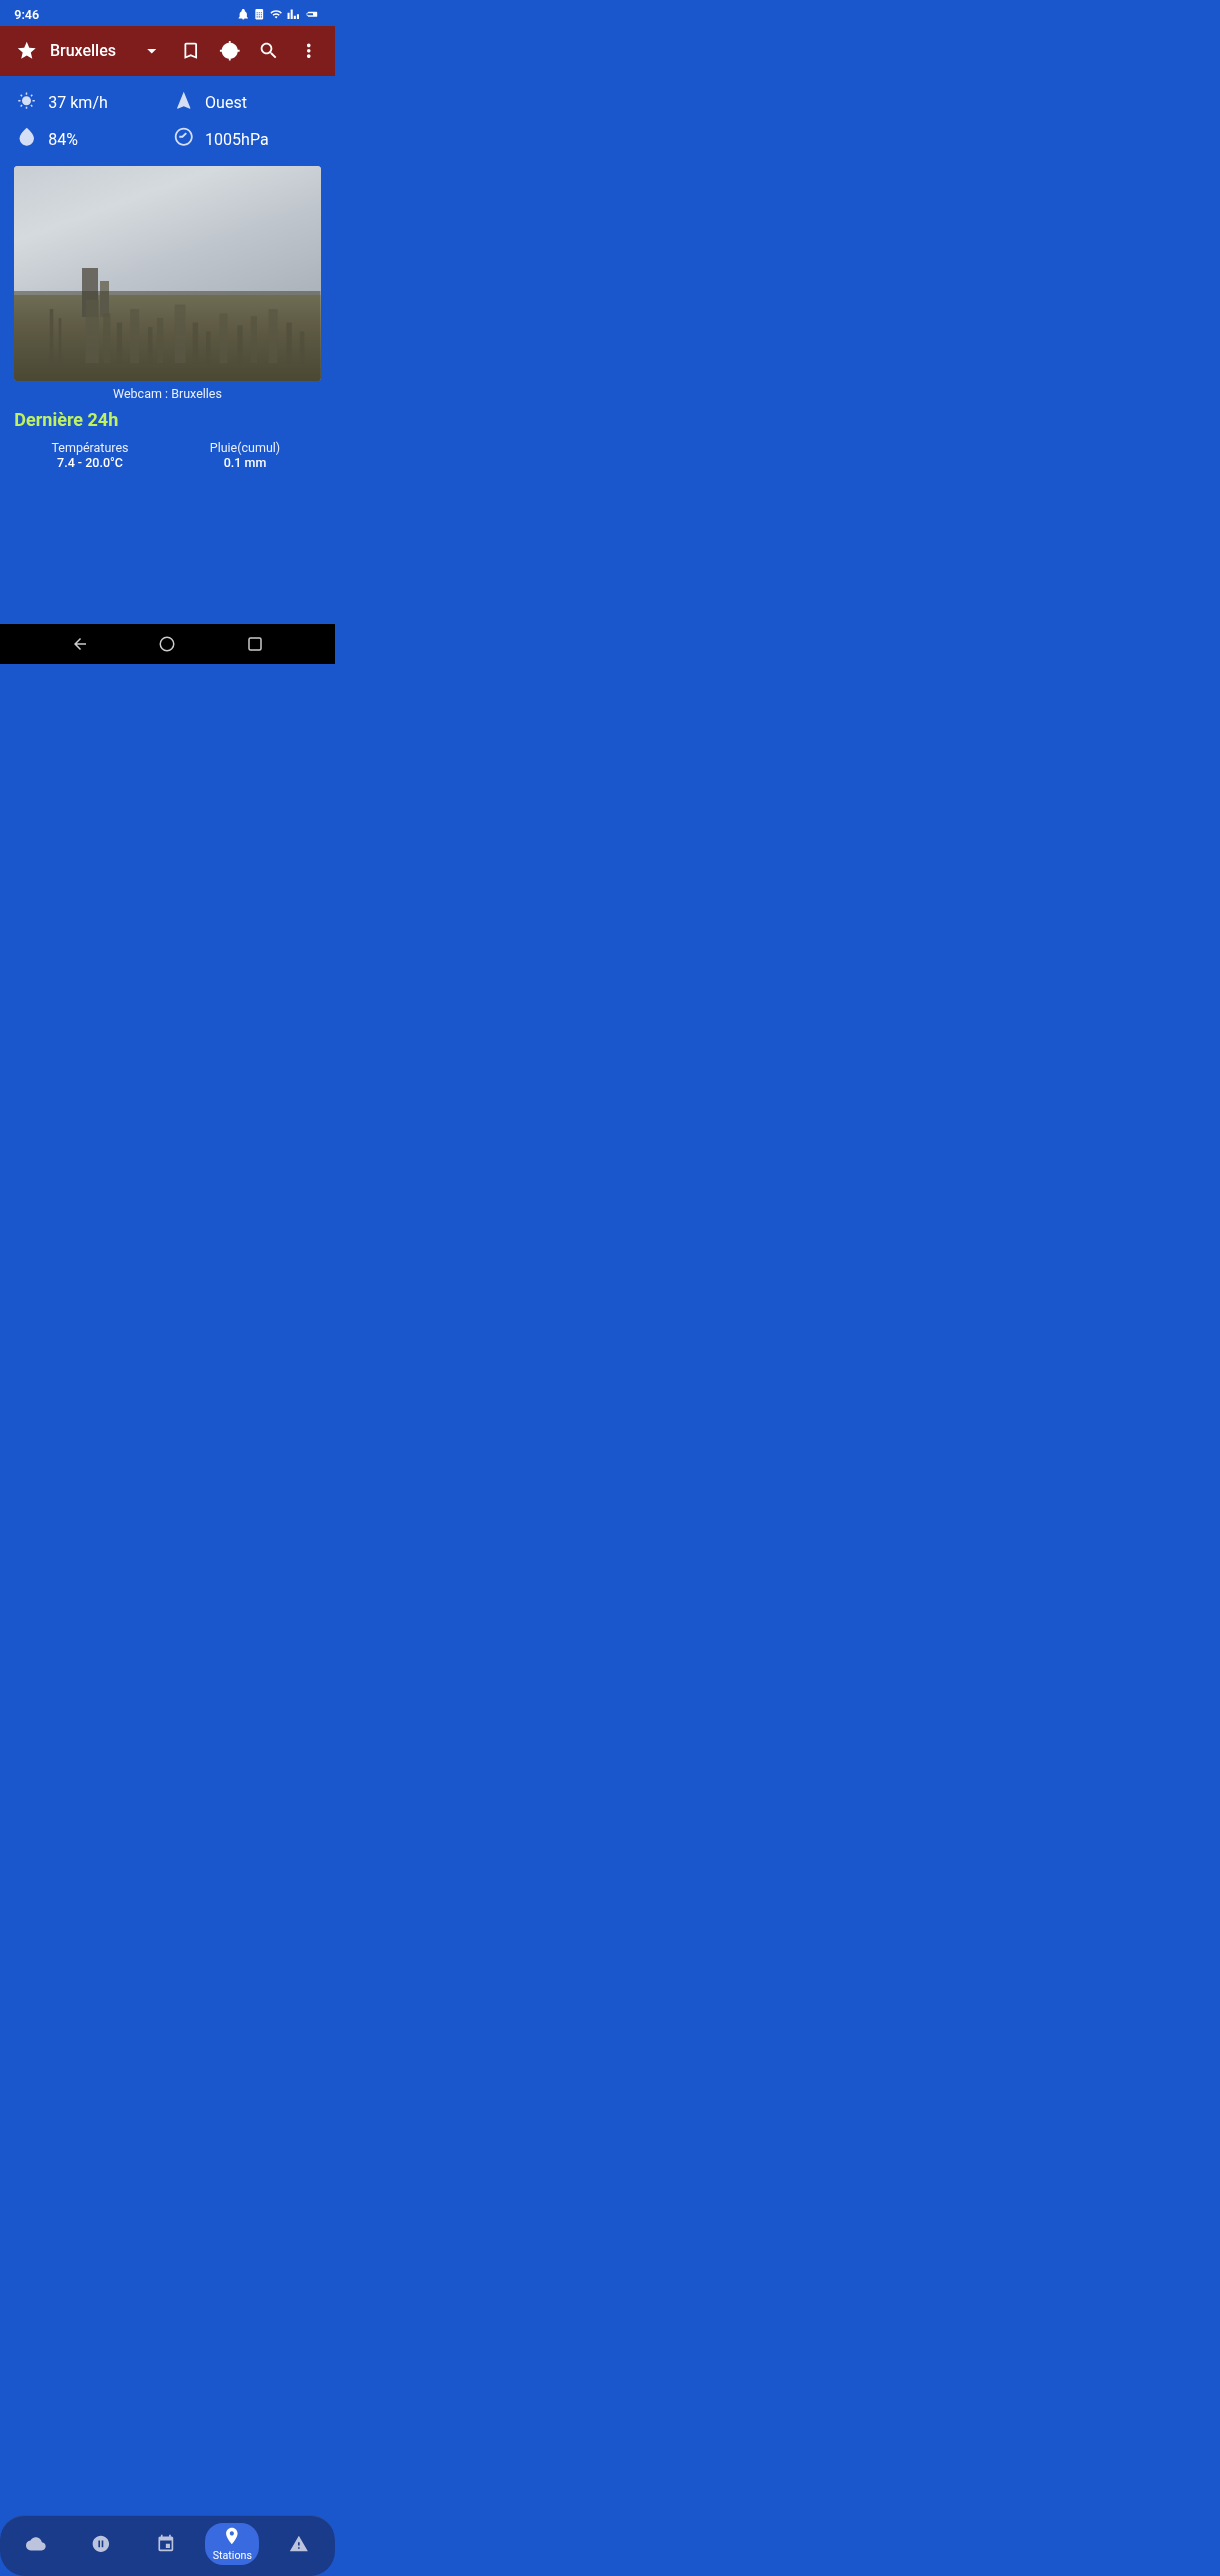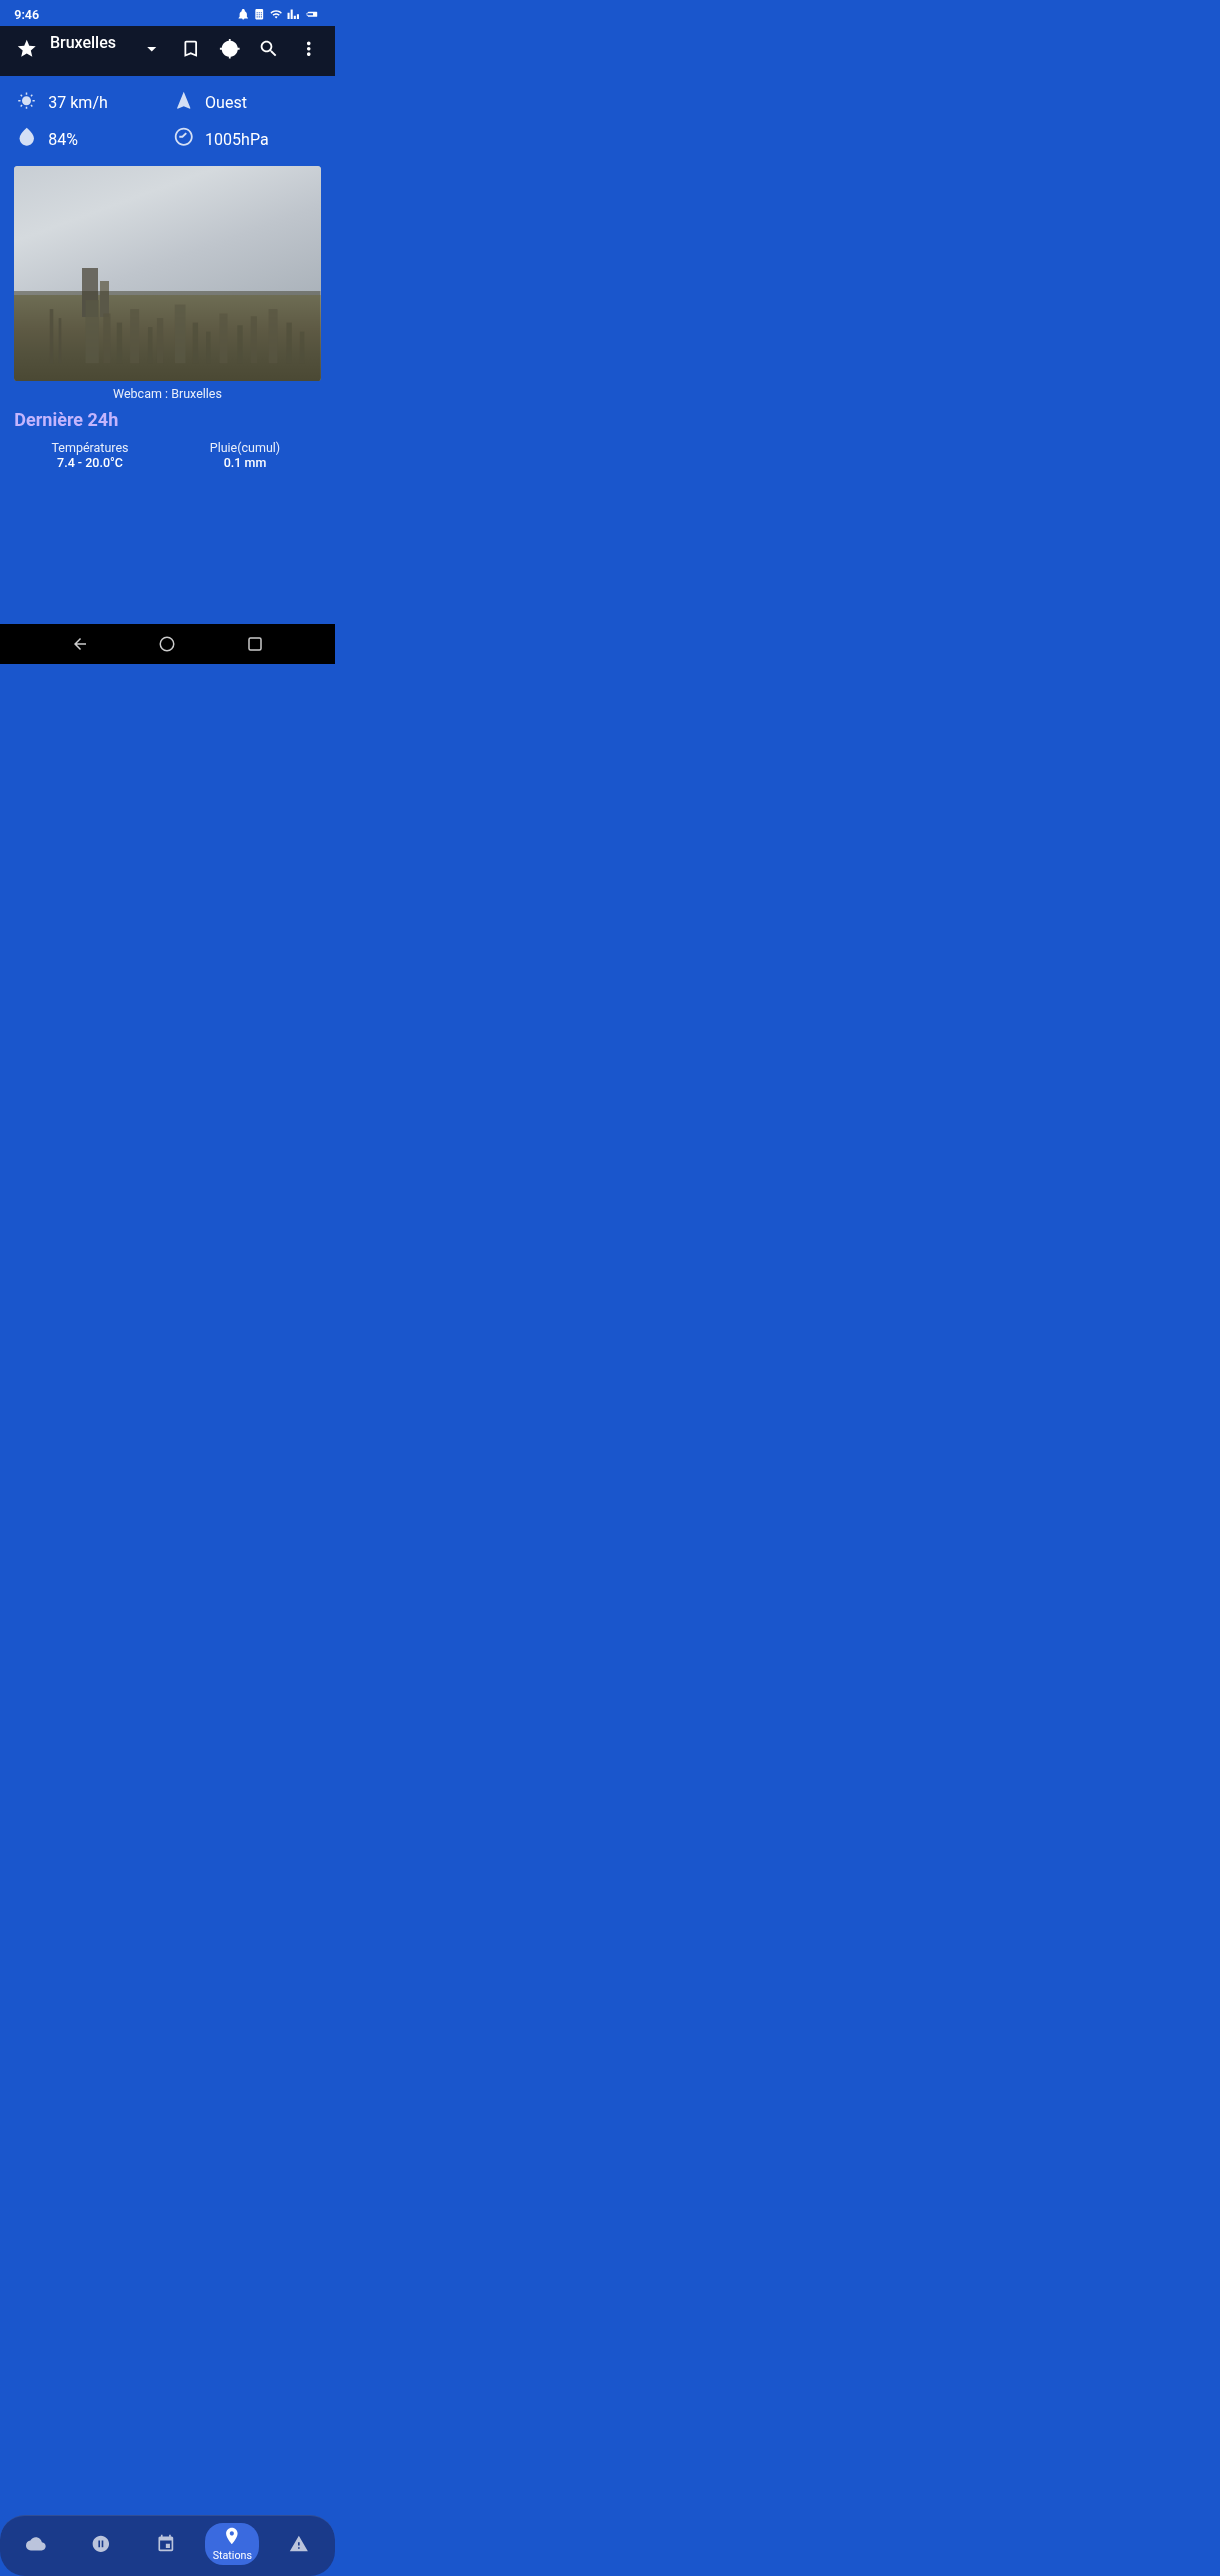--- a/index.html
+++ b/index.html
@@ -22,22 +22,23 @@
       padding: 7.2px 14.3px 3.6px;
       font-size: 11.6px;
       font-weight: 500;
     }
     .status-time { font-size: 12.5px; font-weight: 600; }
     .status-icons { display: flex; align-items: center; gap: 3.6px; }
     .status-icons svg { fill: white; }
 
     
     .top-bar {
-      background: #0f172a;
-      display: flex;
+      background: #7f1d1d;
+      display: flex;
+      align-items: center;
       padding: 7.2px 10.7px;
       gap: 7.2px;
       min-height: 50px;
     }
     .top-bar-title {
       flex: 1;
       font-size: 16px;
       font-weight: 500;
     }
     .top-bar-icon {
@@ -141,21 +142,21 @@
     .webcam-label {
       text-align: center;
       font-size: 12.5px;
       margin-top: 5.4px;
       margin-bottom: 0;
       opacity: 0.9;
     }
 
     
     .last24h-title {
-      color: #c4b5fd;
+      color: #bef264;
       font-size: 18px;
       font-weight: 700;
       margin-bottom: 10.7px;
       margin-top: 7.2px;
     }
 
     .stats-row {
       display: grid;
       grid-template-columns: 1fr 1fr;
       gap: 3.6px;

